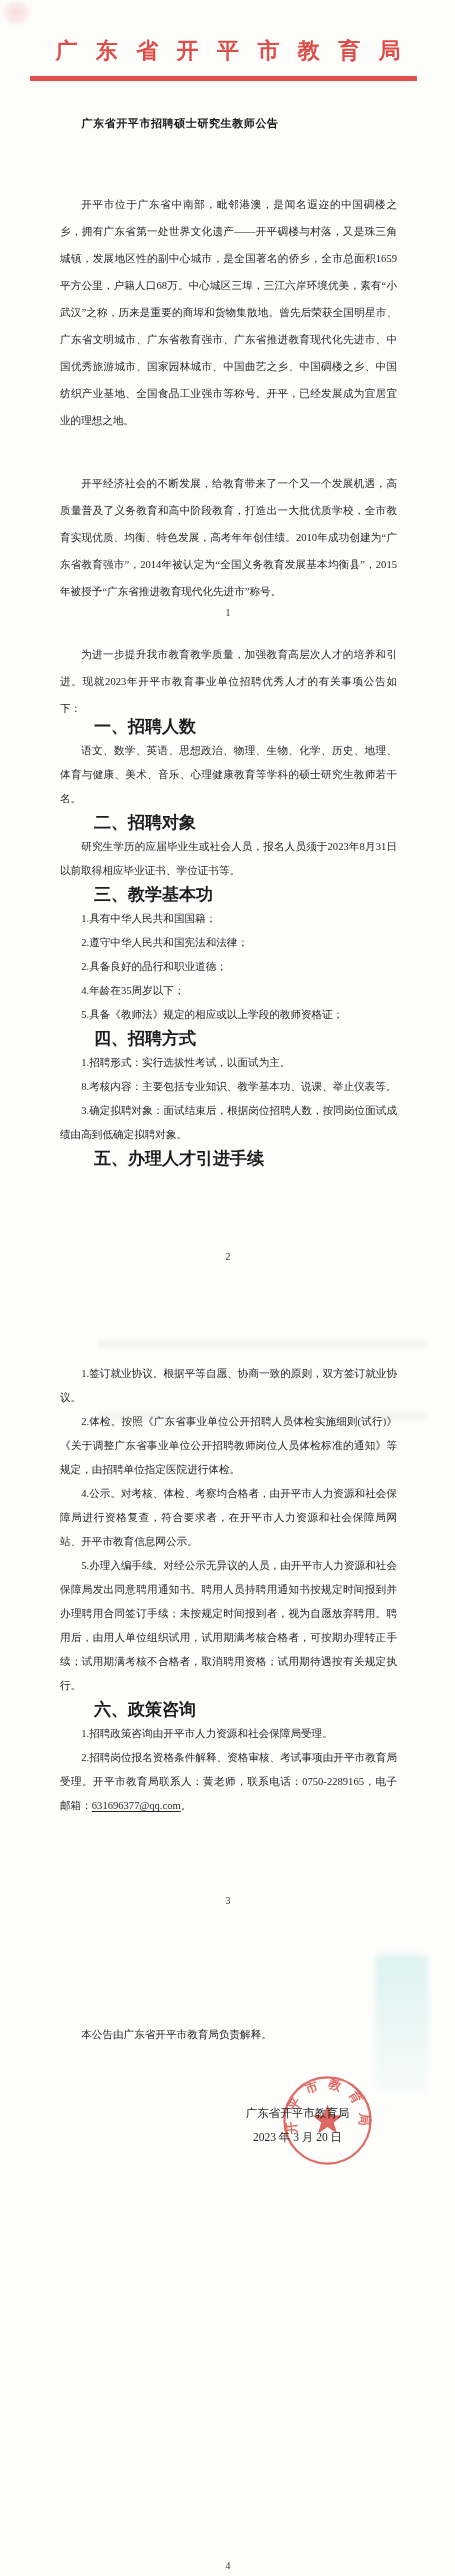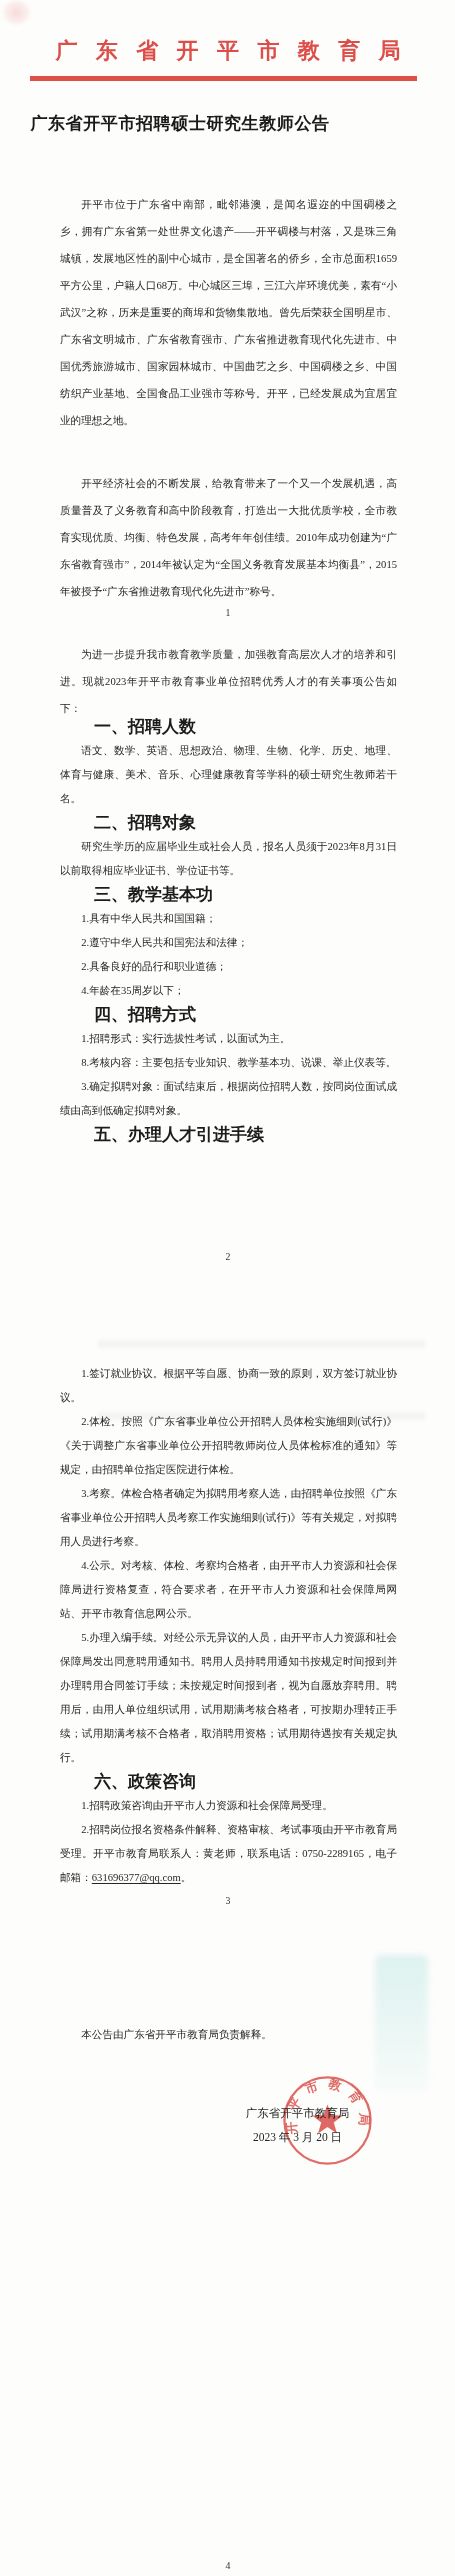--- a/index.html
+++ b/index.html
@@ -14,21 +14,21 @@
   
   .letterhead{
     position:absolute;top:38px;left:0;width:456px;text-align:center;
     font-family:"Liberation Serif", serif;font-weight:bold;
     font-size:22px;line-height:25px;letter-spacing:18.4px;text-indent:18.4px;
     color:#dd4e48;white-space:nowrap;
   }
   .red-bar{position:absolute;top:76px;left:30px;width:387px;height:5.2px;background:#e0504b;}
   .doc-title{
     position:absolute;top:114px;left:0;width:360px;text-align:center;
-    font-weight:bold;font-size:17px;line-height:19.5px;letter-spacing:0.6px;color:#1a1a1a;
+    font-weight:bold;font-size:11px;line-height:19.5px;letter-spacing:0.6px;color:#1a1a1a;
     font-family:"Liberation Serif", serif;
   }
   .content{position:absolute;left:60px;width:337px;}
   .body{
     font-size:10.6px;line-height:24px;text-indent:2em;text-align:justify;
     margin:0;color:#262626;font-family:"Liberation Serif", serif;
   }
   .c1 .body{line-height:27px;margin-top:36px;}
   .h{
     font-family:"Liberation Sans", sans-serif;font-weight:bold;
@@ -85,36 +85,36 @@
   <div class="content" style="top:71px">
     <p class="h">一、招聘人数</p>
     <p class="body">语文、数学、英语、思想政治、物理、生物、化学、历史、地理、体育与健康、美术、音乐、心理健康教育等学科的硕士研究生教师若干名。</p>
     <p class="h">二、招聘对象</p>
     <p class="body">研究生学历的应届毕业生或社会人员，报名人员须于2023年8月31日以前取得相应毕业证书、学位证书等。</p>
     <p class="h">三、教学基本功</p>
     <p class="body">1.具有中华人民共和国国籍；</p>
     <p class="body">2.遵守中华人民共和国宪法和法律；</p>
     <p class="body">2.具备良好的品行和职业道德；</p>
     <p class="body">4.年龄在35周岁以下；</p>
+    <p class="body">5.具备《教师法》规定的相应或以上学段的教师资格证；</p>
     <p class="h">四、招聘方式</p>
     <p class="body">1.招聘形式：实行选拔性考试，以面试为主。</p>
     <p class="body">8.考核内容：主要包括专业知识、教学基本功、说课、举止仪表等。</p>
     <p class="body">3.确定拟聘对象：面试结束后，根据岗位招聘人数，按同岗位面试成绩由高到低确定拟聘对象。</p>
     <p class="h">五、办理人才引进手续</p>
   </div>
   <div class="pageno">2</div>
 </div>
 
 <div class="page" style="top:1288px">
   <div class="bleed" style="top:52px"></div>
   <div class="bleed" style="top:124px"></div>
   <div class="content" style="top:74px">
     <p class="body">1.签订就业协议。根据平等自愿、协商一致的原则，双方签订就业协议。</p>
     <p class="body">2.体检。按照《广东省事业单位公开招聘人员体检实施细则(试行)》《关于调整广东省事业单位公开招聘教师岗位人员体检标准的通知》等规定，由招聘单位指定医院进行体检。</p>
-    <p class="body">3.考察。体检合格者确定为拟聘用考察人选，由招聘单位按照《广东省事业单位公开招聘人员考察工作实施细则(试行)》等有关规定，对拟聘用人员进行考察。</p>
     <p class="body">4.公示。对考核、体检、考察均合格者，由开平市人力资源和社会保障局进行资格复查，符合要求者，在开平市人力资源和社会保障局网站、开平市教育信息网公示。</p>
     <p class="body">5.办理入编手续。对经公示无异议的人员，由开平市人力资源和社会保障局发出同意聘用通知书。聘用人员持聘用通知书按规定时间报到并办理聘用合同签订手续；未按规定时间报到者，视为自愿放弃聘用。聘用后，由用人单位组织试用，试用期满考核合格者，可按期办理转正手续；试用期满考核不合格者，取消聘用资格；试用期待遇按有关规定执行。</p>
     <p class="h">六、政策咨询</p>
     <p class="body">1.招聘政策咨询由开平市人力资源和社会保障局受理。</p>
     <p class="body"><span>2.招聘岗位报名资格条件解释、资格审核、考试事项由开平市教育局受理。开平市教育局联系人：黄老师，联系电话：0750-2289165，电子邮箱：</span><span class="email">631696377@qq.com</span><span>。</span></p>
   </div>
   <div class="pageno">3</div>
 </div>
 
 <div class="page" style="top:1950px">

